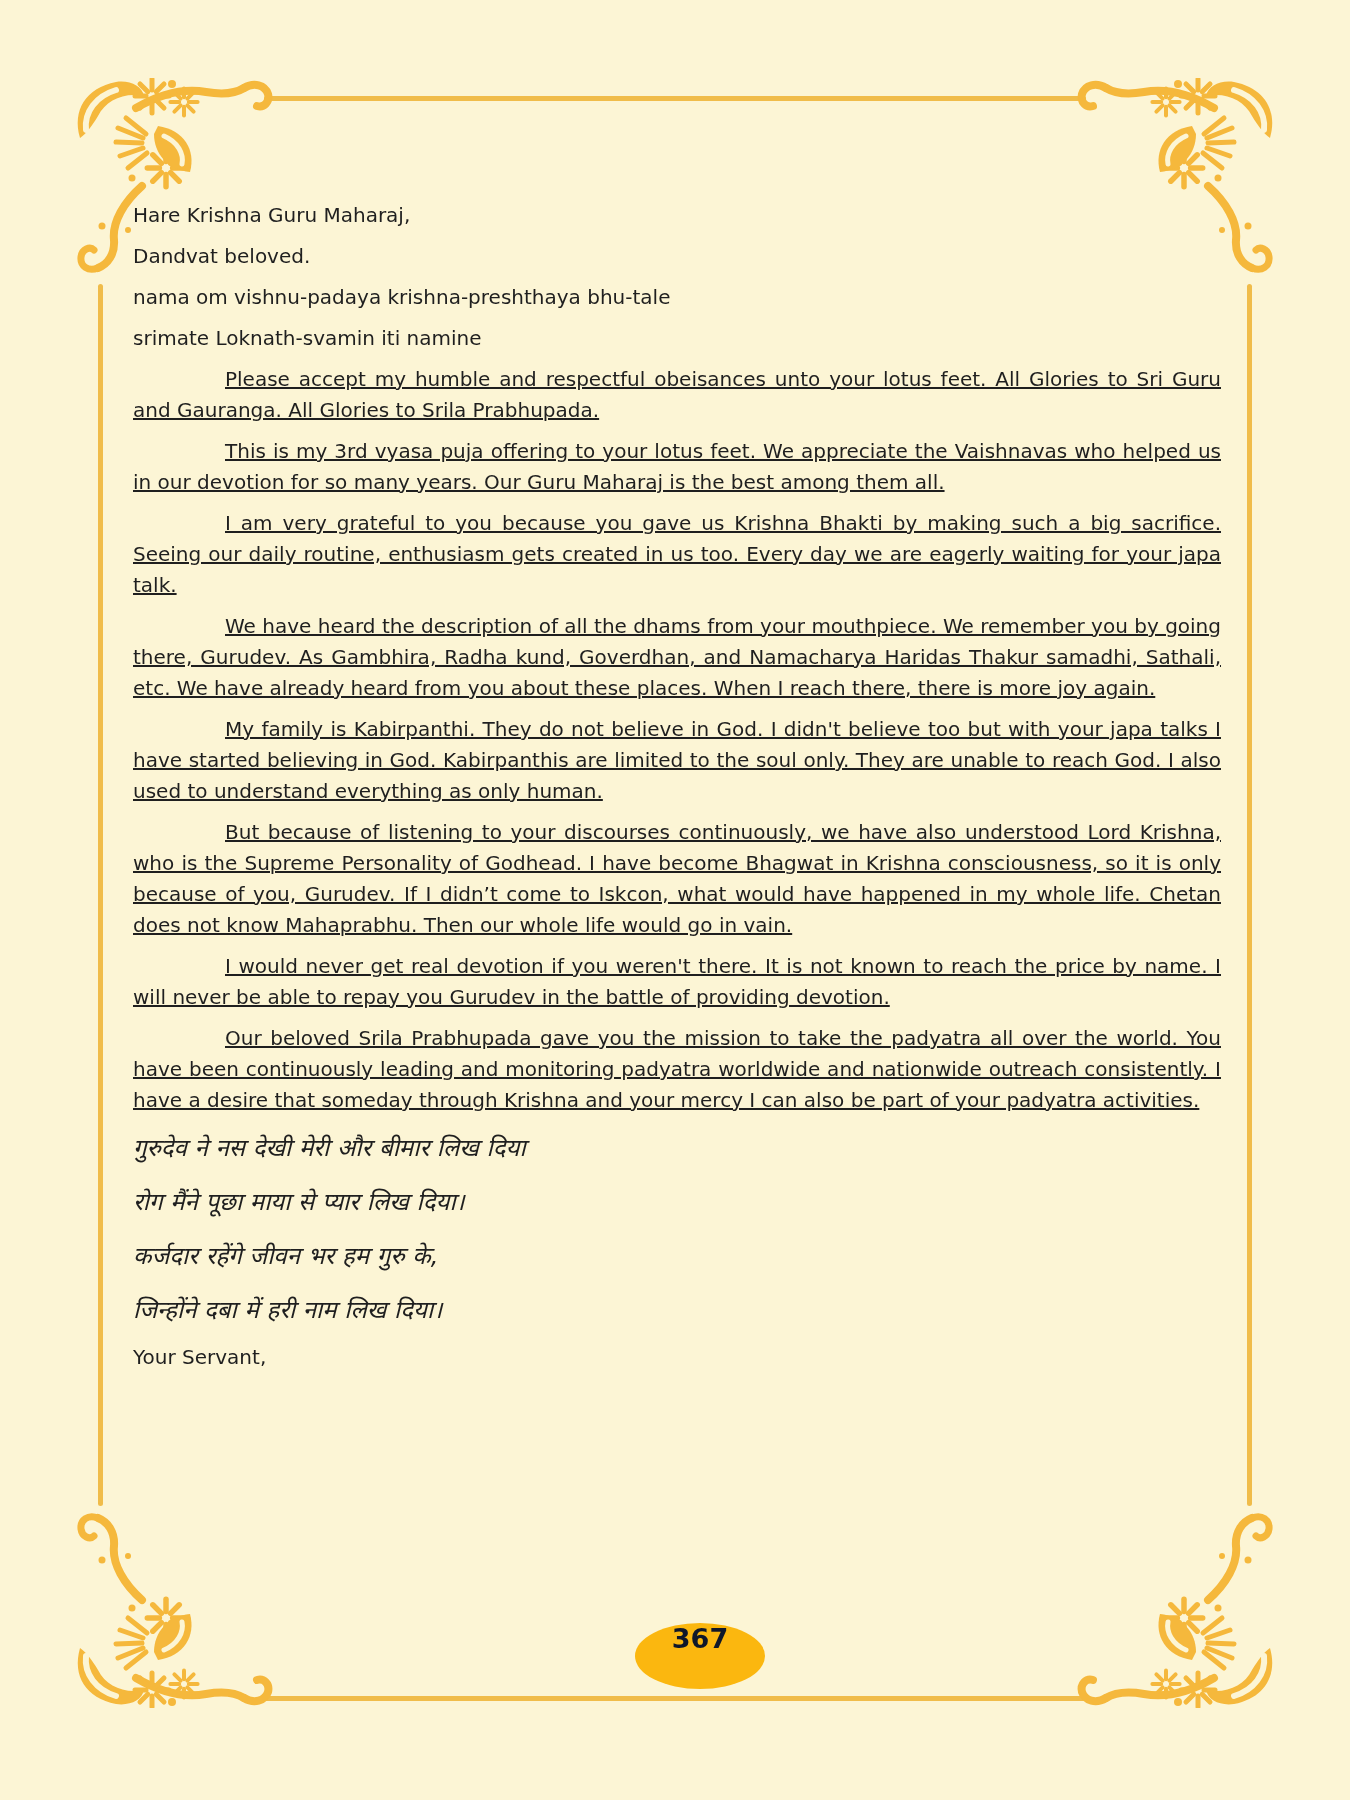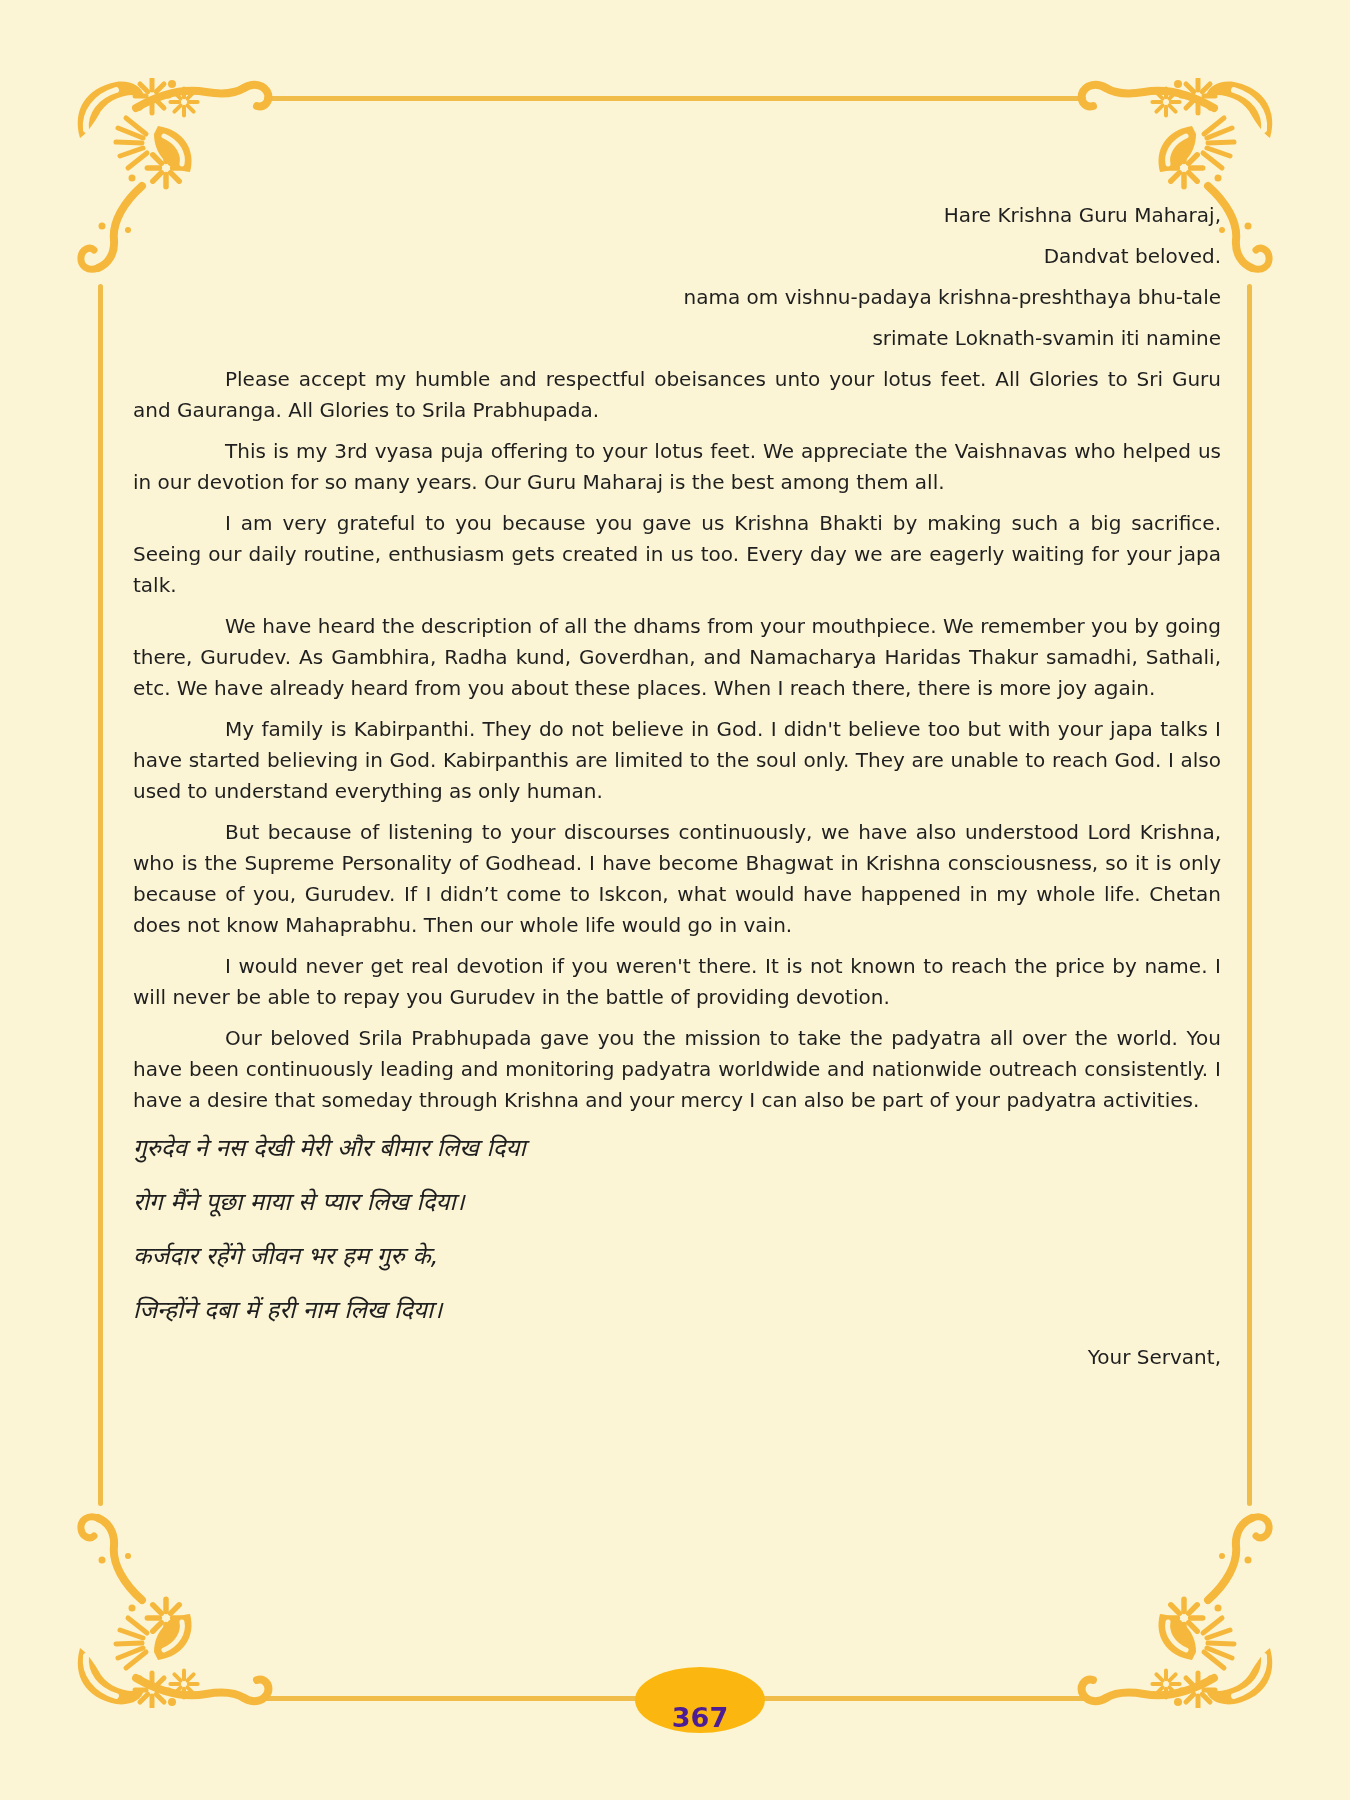--- a/index.html
+++ b/index.html
@@ -36,31 +36,31 @@
   .gs{stroke:var(--ornament-gold);fill:none;stroke-linecap:round;}
   .bgcut{stroke:var(--background);fill:none;stroke-linecap:round;}
   .fl line{stroke:var(--ornament-gold);stroke-width:5;stroke-linecap:round;}
 
   
   .content{
     position:absolute;left:133px;top:200px;width:1088px;
     font-size:20px;line-height:31px;
   }
   .content p{margin:0 0 10px 0;}
-  .sal{text-align:right;}
-  .para{text-align:justify;text-indent:92px;}
+  .sal{text-align:left;}
+  .para{text-align:justify;text-indent:92px;text-decoration:underline;}
   .hindi{font-size:24px;line-height:44px;margin:0 0 10px 0;font-style:italic;}
   .signoff{margin-top:42px;}
 
   
   .page-badge{
-    position:absolute;left:635px;top:1667px;width:130px;height:66px;
+    position:absolute;left:635px;top:1623px;width:130px;height:66px;
     background:var(--page-badge);border-radius:50%;
-    display:flex;align-items:flex-end;justify-content:center;
-    font-size:27px;font-weight:bold;color:#4c1d95;
+    display:flex;align-items:flex-start;justify-content:center;
+    font-size:27px;font-weight:bold;color:#0f172a;
   }
 </style>
 </head>
 <body>
 
 <svg width="0" height="0" style="position:absolute" aria-hidden="true">
   <defs>
     <g id="fl" class="fl">
       <line x1="6" y1="0" x2="17" y2="0"></line>
       <line x1="-6" y1="0" x2="-17" y2="0"></line>

